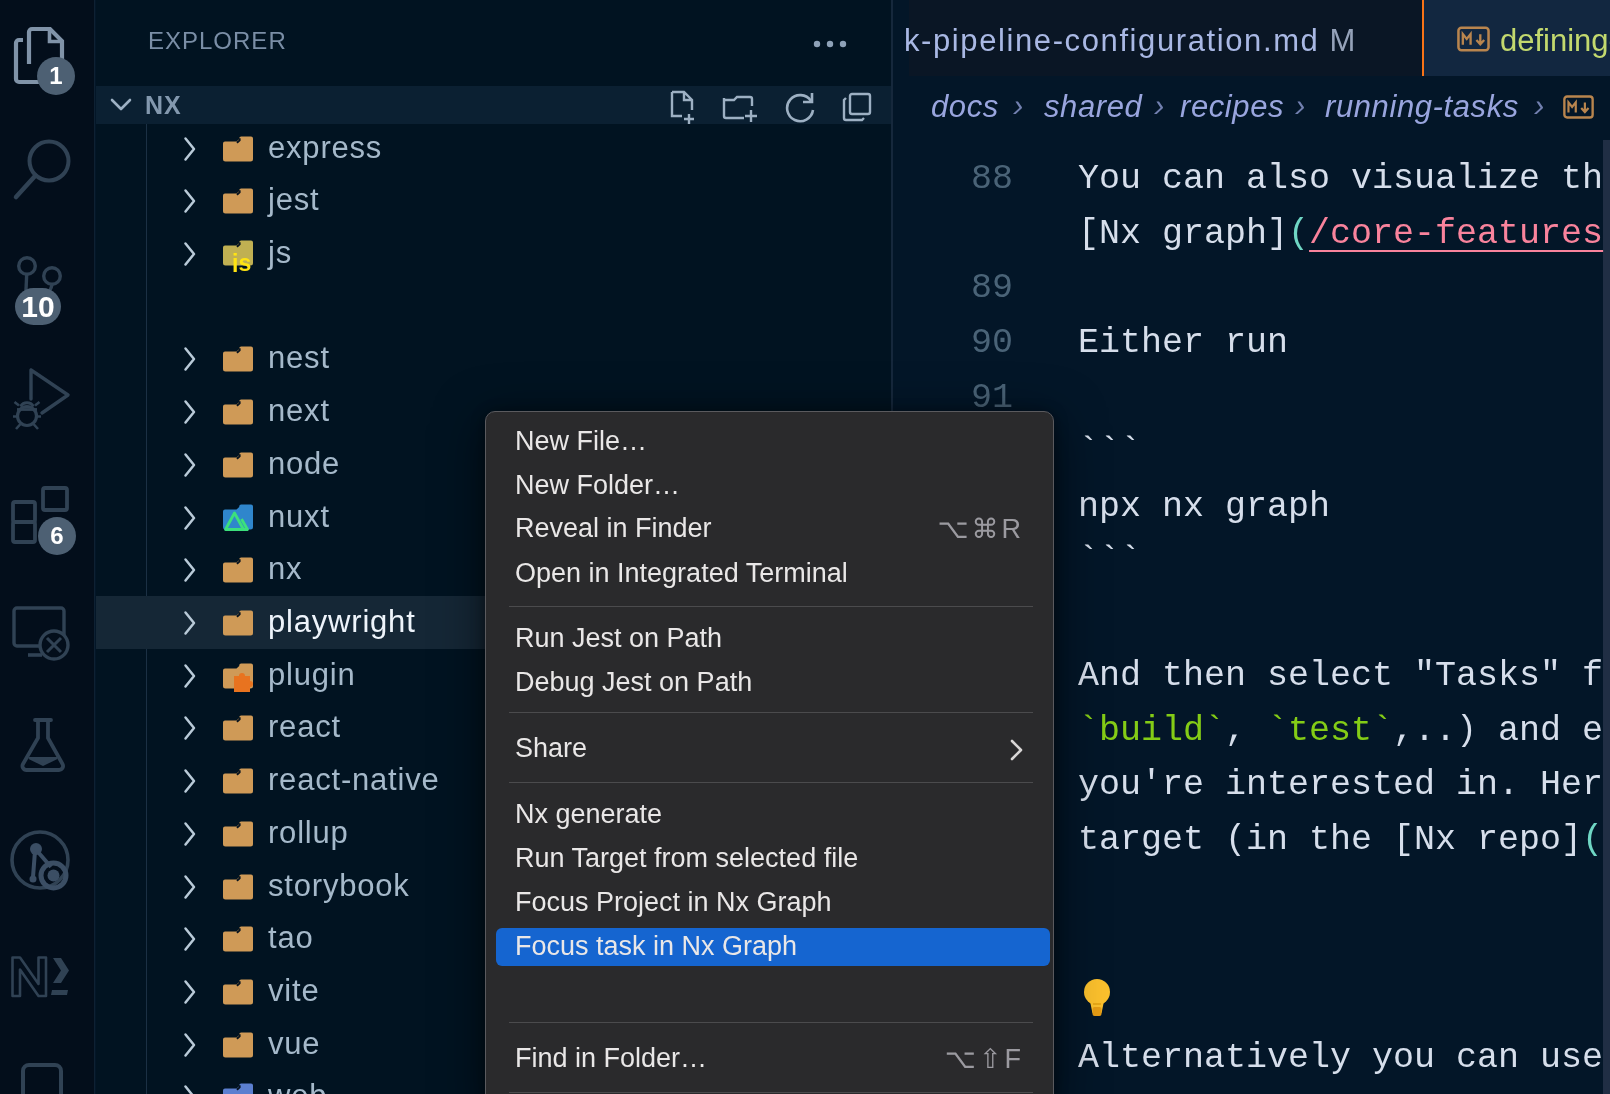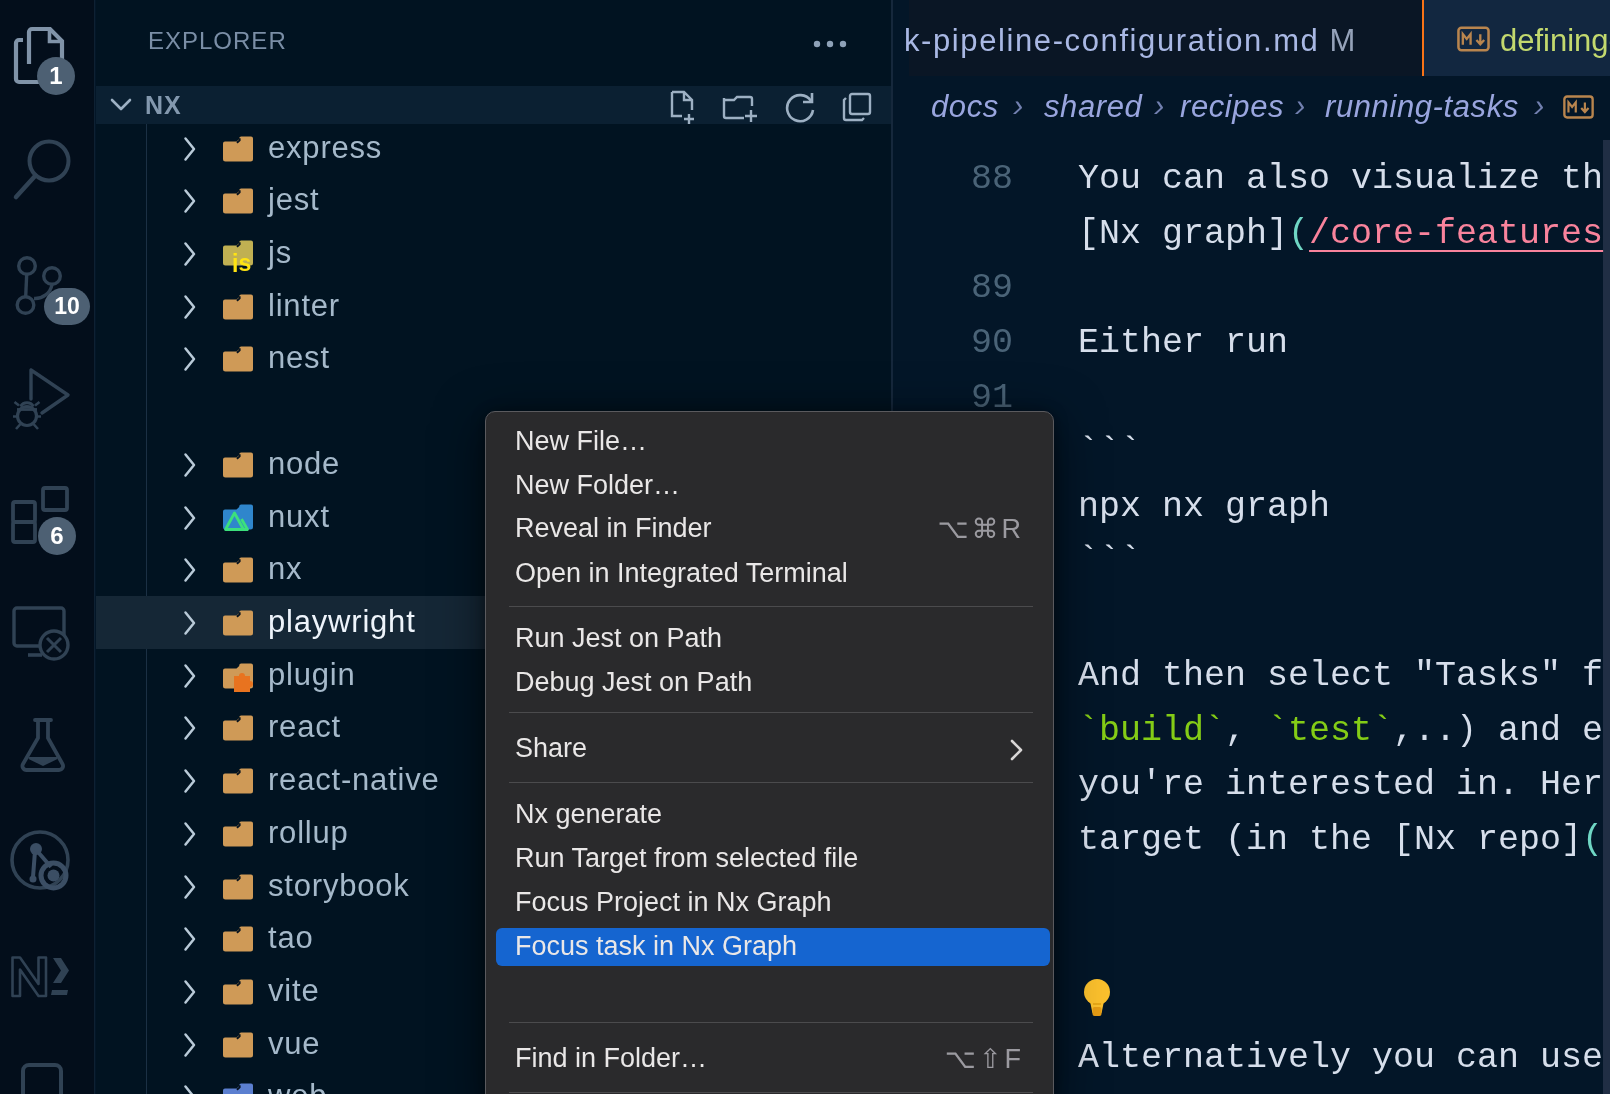--- a/index.html
+++ b/index.html
@@ -109,21 +109,21 @@
 <circle cx="37" cy="26" r="19.5" fill="none" stroke="#304254" stroke-width="4"></circle>
 <path d="M23.5 40.5 L4 62" stroke="#304254" stroke-width="4.5" stroke-linecap="round"></path>
 </svg>
 <svg class="abs" style="left:15px;top:254px" width="62" height="66" viewBox="0 0 62 66">
 <circle cx="12" cy="12" r="8.3" fill="none" stroke="#304254" stroke-width="3.4"></circle>
 <circle cx="37" cy="22" r="8.3" fill="none" stroke="#304254" stroke-width="3.4"></circle>
 <circle cx="10.5" cy="51" r="8.3" fill="none" stroke="#304254" stroke-width="3.4"></circle>
 <path d="M11.7 20.5 L10.7 42.5" stroke="#304254" stroke-width="3.4"></path>
 <path d="M37 30.5 a 17 17 0 0 1 -18 14" fill="none" stroke="#304254" stroke-width="3.4"></path>
 </svg>
-<div class="ab-badge" style="left:44px;top:288px;width:46px;height:37px;font-size:23px;line-height:37px;border-radius:19px;">10</div>
+<div class="ab-badge" style="left:15px;top:288px;width:46px;height:37px;font-size:30px;line-height:37px;border-radius:19px;">10</div>
 <svg class="abs" style="left:12px;top:363px" width="66" height="70" viewBox="0 0 66 70">
 <path d="M19 7 L19 36 M19 7 L56 32 L30 50" fill="none" stroke="#304254" stroke-width="3.4" stroke-linejoin="round" stroke-linecap="round"></path>
 <circle cx="15" cy="53" r="9.5" fill="none" stroke="#304254" stroke-width="3.2"></circle>
 <path d="M5 46.5 L25 46.5" stroke="#304254" stroke-width="2.8"></path>
 <path d="M8.5 43.5 a7.5 7.5 0 0 1 13 0" fill="none" stroke="#304254" stroke-width="2.8"></path>
 <path d="M2.5 39 L7 42.5 M27.5 39 L23 42.5 M1 53.5 L5.5 53.5 M29 53.5 L24.5 53.5 M4 66 L8.5 61 M26 66 L21.5 61" stroke="#304254" stroke-width="2.6"></path>
 </svg>
 <svg class="abs" style="left:11px;top:486px" width="62" height="62" viewBox="0 0 62 62">
 <rect x="2" y="16" width="22" height="20" fill="none" stroke="#304254" stroke-width="3.8" rx="2"></rect>
 <rect x="2" y="36" width="22" height="20" fill="none" stroke="#304254" stroke-width="3.8" rx="2"></rect>
@@ -212,39 +212,39 @@
         <svg class="chev" width="14" height="26" viewBox="0 0 14 26">
           <path d="M2.5 2.5 L11 13 L2.5 23.5" fill="none" stroke="#b9cad8" stroke-width="2.5" stroke-linecap="round" stroke-linejoin="round"></path>
         </svg>
         <svg class="ficon" width="34" height="33" viewBox="0 0 34 33" style="top:12px;">
 <path d="M1 8.5 a2 2 0 0 1 2 -2 L14.5 6.5 L17.2 4 L17.2 3.5 a2 2 0 0 1 2 -2 L29 1.5 a2 2 0 0 1 2 2 L31 24 a2.5 2.5 0 0 1 -2.5 2.5 L3.5 26.5 a2.5 2.5 0 0 1 -2.5 -2.5 Z" fill="#c0b052"></path>
 <path d="M17.6 3.2 L17.6 5.4 L14.9 7.8" fill="none" stroke="#06121e" stroke-width="2"></path>
 <text x="10" y="32" font-family="Liberation Sans" font-size="23" font-weight="bold" fill="#ffe412">js</text>
 </svg>
         <span class="lbl">js</span>
       </div>
-<div class="row" style="top:279.7px">
-        <svg class="chev" width="14" height="26" viewBox="0 0 14 26">
-          <path d="M2.5 2.5 L11 13 L2.5 23.5" fill="none" stroke="#b9cad8" stroke-width="2.5" stroke-linecap="round" stroke-linejoin="round"></path>
-        </svg>
-        <svg class="ficon" width="32" height="28" viewBox="0 0 32 28">
-<path d="M1 8.5 a2 2 0 0 1 2 -2 L14.5 6.5 L17.2 4 L17.2 3.5 a2 2 0 0 1 2 -2 L29 1.5 a2 2 0 0 1 2 2 L31 24 a2.5 2.5 0 0 1 -2.5 2.5 L3.5 26.5 a2.5 2.5 0 0 1 -2.5 -2.5 Z" fill="#cf9a57"></path>
-<path d="M17.6 3.2 L17.6 5.4 L14.9 7.8" fill="none" stroke="#06121e" stroke-width="2"></path>
-</svg>
-        <span class="lbl">linter</span>
-      </div>
 <div class="row" style="top:332.4px">
         <svg class="chev" width="14" height="26" viewBox="0 0 14 26">
           <path d="M2.5 2.5 L11 13 L2.5 23.5" fill="none" stroke="#b9cad8" stroke-width="2.5" stroke-linecap="round" stroke-linejoin="round"></path>
         </svg>
         <svg class="ficon" width="32" height="28" viewBox="0 0 32 28">
 <path d="M1 8.5 a2 2 0 0 1 2 -2 L14.5 6.5 L17.2 4 L17.2 3.5 a2 2 0 0 1 2 -2 L29 1.5 a2 2 0 0 1 2 2 L31 24 a2.5 2.5 0 0 1 -2.5 2.5 L3.5 26.5 a2.5 2.5 0 0 1 -2.5 -2.5 Z" fill="#cf9a57"></path>
 <path d="M17.6 3.2 L17.6 5.4 L14.9 7.8" fill="none" stroke="#06121e" stroke-width="2"></path>
 </svg>
         <span class="lbl">nest</span>
+      </div>
+<div class="row" style="top:385.1px">
+        <svg class="chev" width="14" height="26" viewBox="0 0 14 26">
+          <path d="M2.5 2.5 L11 13 L2.5 23.5" fill="none" stroke="#b9cad8" stroke-width="2.5" stroke-linecap="round" stroke-linejoin="round"></path>
+        </svg>
+        <svg class="ficon" width="32" height="28" viewBox="0 0 32 28">
+<path d="M1 8.5 a2 2 0 0 1 2 -2 L14.5 6.5 L17.2 4 L17.2 3.5 a2 2 0 0 1 2 -2 L29 1.5 a2 2 0 0 1 2 2 L31 24 a2.5 2.5 0 0 1 -2.5 2.5 L3.5 26.5 a2.5 2.5 0 0 1 -2.5 -2.5 Z" fill="#cf9a57"></path>
+<path d="M17.6 3.2 L17.6 5.4 L14.9 7.8" fill="none" stroke="#06121e" stroke-width="2"></path>
+</svg>
+        <span class="lbl">next</span>
       </div>
 <div class="row" style="top:437.8px">
         <svg class="chev" width="14" height="26" viewBox="0 0 14 26">
           <path d="M2.5 2.5 L11 13 L2.5 23.5" fill="none" stroke="#b9cad8" stroke-width="2.5" stroke-linecap="round" stroke-linejoin="round"></path>
         </svg>
         <svg class="ficon" width="32" height="28" viewBox="0 0 32 28">
 <path d="M1 8.5 a2 2 0 0 1 2 -2 L14.5 6.5 L17.2 4 L17.2 3.5 a2 2 0 0 1 2 -2 L29 1.5 a2 2 0 0 1 2 2 L31 24 a2.5 2.5 0 0 1 -2.5 2.5 L3.5 26.5 a2.5 2.5 0 0 1 -2.5 -2.5 Z" fill="#cf9a57"></path>
 <path d="M17.6 3.2 L17.6 5.4 L14.9 7.8" fill="none" stroke="#06121e" stroke-width="2"></path>
 </svg>
         <span class="lbl">node</span>

